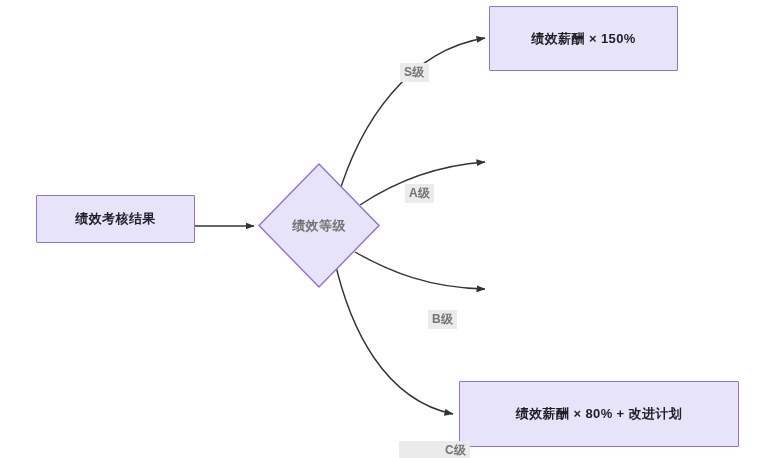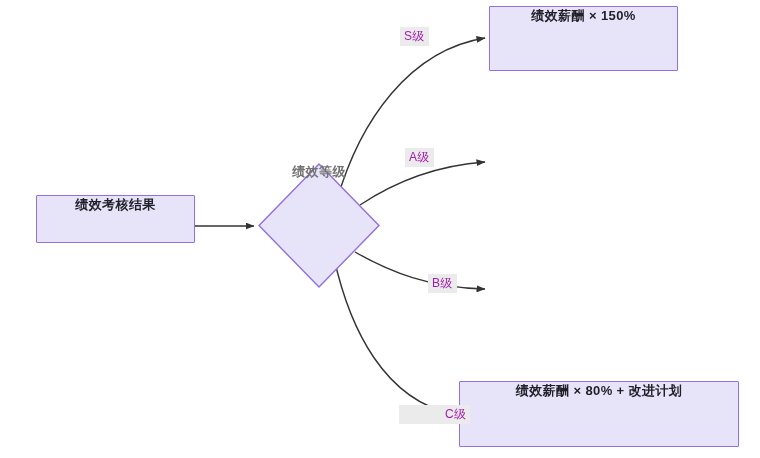--- a/index.html
+++ b/index.html
@@ -26,20 +26,21 @@
     left: 0;
     top: 0;
     width: 760px;
     height: 458px;
     pointer-events: none;
   }
   .node {
     position: absolute;
     box-sizing: border-box;
     display: flex;
+    align-items: center;
     justify-content: center;
     background: #e7e4fa;
     border: 1px solid #9370db;
     color: #1f1f27;
     font-size: 13px;
     font-weight: bold;
     letter-spacing: 0.4px;
     white-space: nowrap;
   }
   .node-rect {
@@ -60,27 +61,28 @@
     position: relative;
     z-index: 2;
     font-size: 13px;
     font-weight: bold;
     color: #737373;
     letter-spacing: 0.4px;
   }
   .edge-label {
     position: absolute;
     background: #ebebeb;
-    color: #a21caf;
+    color: #737373;
     font-size: 12px;
-    font-weight: normal;
+    font-weight: bold;
     padding: 3px 4px 4px 4px;
     letter-spacing: 0.3px;
     white-space: nowrap;
     line-height: 1;
+    margin-top: 36px;
   }
 </style>
 </head>
 <body>
 
 <div id="diagram-canvas">
 
   <svg class="edge-layer" width="760" height="458" viewBox="0 0 760 458" xmlns="http://www.w3.org/2000/svg">
     <defs>
       <marker id="arrowhead" markerWidth="9" markerHeight="7" refX="8.5" refY="3.5" orient="auto" markerUnits="userSpaceOnUse">

